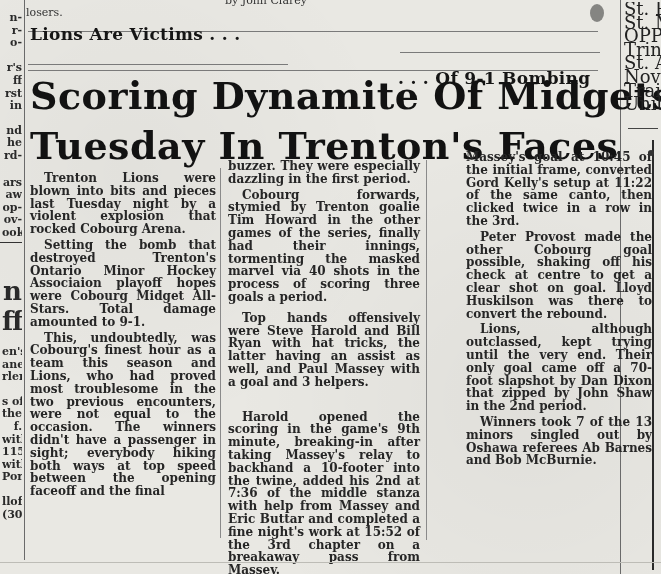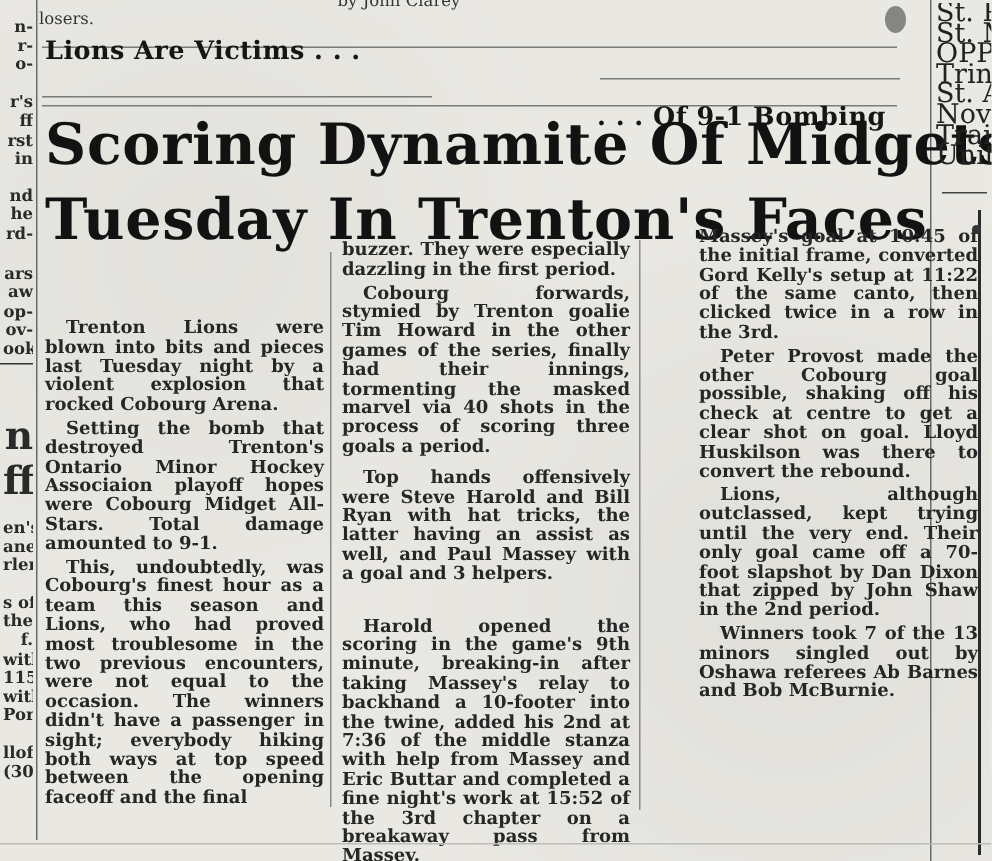--- a/index.html
+++ b/index.html
@@ -74,21 +74,21 @@
   <div class="hrule" style="left:28px;top:70px;width:570px;"></div>
 
   <div class="kicker" style="left:30px;top:24px;">Lions Are Victims . . .</div>
   <div class="kicker" style="left:398px;top:24px;margin-top:44px;">. . . Of 9-1 Bombing</div>
 
   <div class="blob" style="left:590px;top:4px;width:14px;height:18px;opacity:0.55;"></div>
 
   <div class="headline" style="top:74px;">Scoring Dynamite Of Midgets</div>
   <div class="headline" style="top:124px;">Tuesday In Trenton's Faces</div>
 
-  <div class="col" style="left:30px;width:186px;margin-top:40px;">
+  <div class="col" style="left:30px;width:186px;">
     <p>Trenton Lions were blown into bits and pieces last Tuesday night by a violent explosion that rocked Cobourg Arena.</p>
     <p>Setting the bomb that destroyed Trenton's Ontario Minor Hockey Associaion playoff hopes were Cobourg Midget All-Stars. Total damage amounted to 9-1.</p>
     <p>This, undoubtedly, was Cobourg's finest hour as a team this season and Lions, who had proved most troublesome in the two previous encounters, were not equal to the occasion. The winners didn't have a passenger in sight; everybody hiking both ways at top speed between the opening faceoff and the final</p>
   </div>
 
   <div class="col" style="left:228px;width:192px;top:160px;">
     <p class="cont">buzzer. They were especially dazzling in the first period.</p>
     <p>Cobourg forwards, stymied by Trenton goalie Tim Howard in the other games of the series, finally had their innings, tormenting the masked marvel via 40 shots in the process of scoring three goals a period.</p>
     <p style="margin-top:8px;">Top hands offensively were Steve Harold and Bill Ryan with hat tricks, the latter having an assist as well, and Paul Massey with a goal and 3 helpers.</p>
     <p style="margin-top:22px;">Harold opened the scoring in the game's 9th minute, breaking-in after taking Massey's relay to backhand a 10-footer into the twine, added his 2nd at 7:36 of the middle stanza with help from Massey and Eric Buttar and completed a fine night's work at 15:52 of the 3rd chapter on a breakaway pass from Massey.</p>

